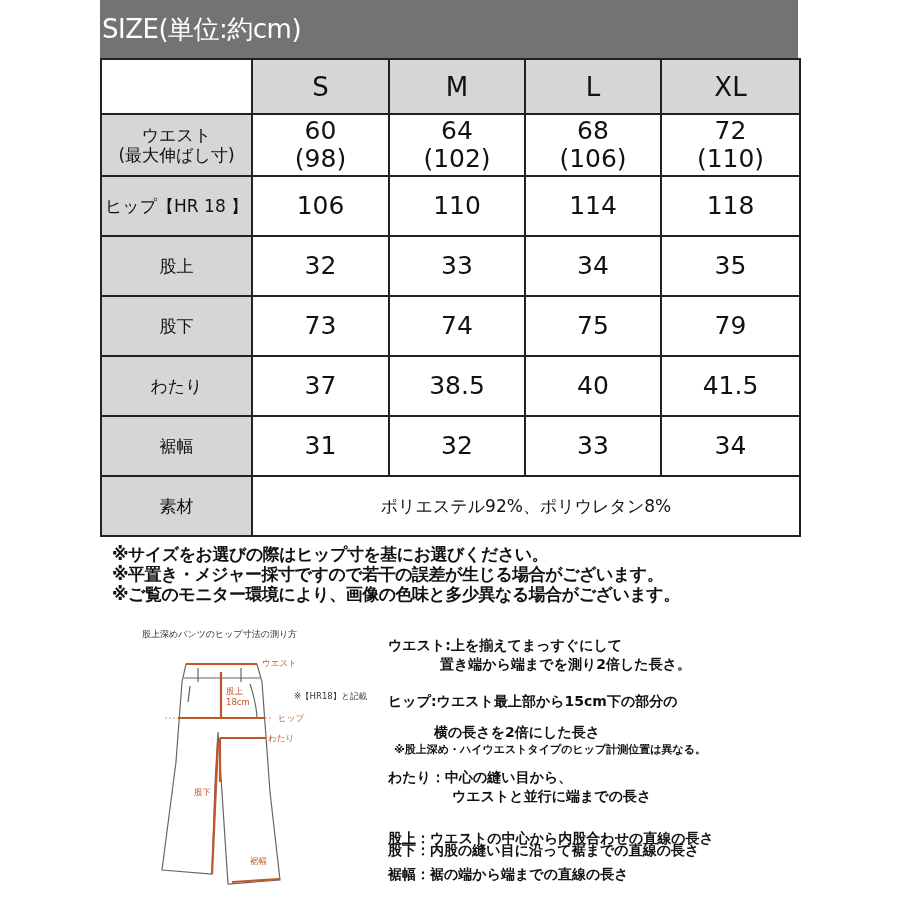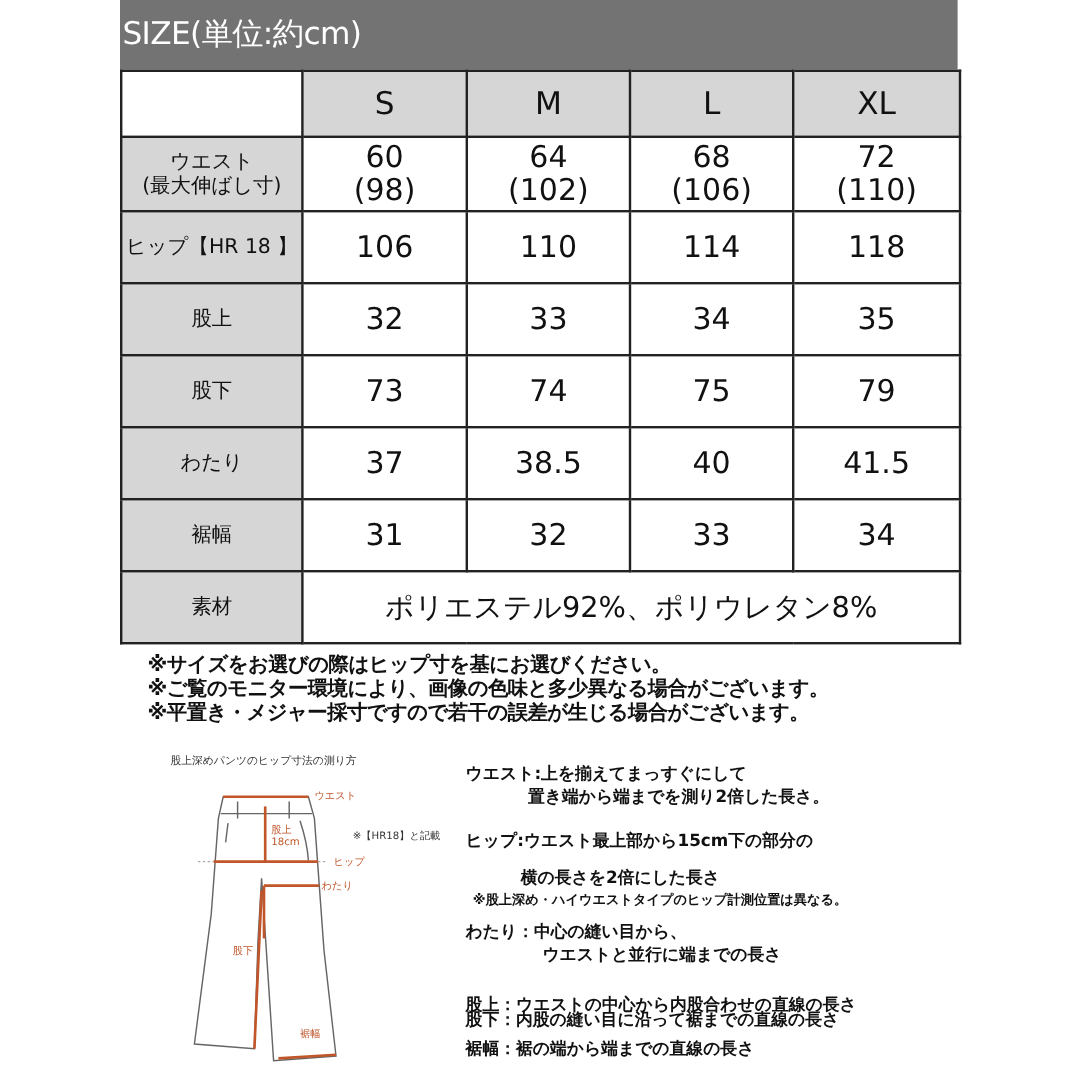--- a/index.html
+++ b/index.html
@@ -18,21 +18,21 @@
     table.size td.colhead { background: #d6d6d6; font-size: 26px; }
     table.size td.corner { background: #fff; }
     table.size td.val { background: #fff; font-size: 25px; line-height: 28px; }
     table.size tr.h-head td { height: 53px; }
     table.size tr.h-waist td { height: 60px; }
     table.size tr.h-row td { height: 58px; }
     .val.two { font-size: 24px; line-height: 25px; }
 
     .notes { position: absolute; left: 112px; top: 544px; font-size: 17px; line-height: 20px;
              font-weight: bold; letter-spacing: -0.5px; }
-    .notes div { white-space: nowrap; margin-left: 11px; }
+    .notes div { white-space: nowrap; }
 
     .diagram { position: absolute; left: 120px; top: 622px; width: 260px; height: 270px; }
     .diagram .dtitle { position: absolute; left: 22px; top: 6px; font-size: 9px; color: #333; white-space: nowrap; }
     .diagram svg { position: absolute; left: 0; top: 0; }
     .dlabel { position: absolute; font-size: 8.5px; color: #c0562a; white-space: nowrap; }
     .dnote { position: absolute; font-size: 8.5px; color: #333; white-space: nowrap; margin-left: 24px; }
 
     .desc { position: absolute; left: 388px; top: 636px; font-size: 14px; font-weight: bold;
             line-height: 19px; color: #111; }
     .desc .blk { position: absolute; white-space: nowrap; }
@@ -114,29 +114,29 @@
   </tr>
   <tr class="h-row">
     <td class="rowhead">裾幅</td>
     <td class="val">31</td>
     <td class="val">32</td>
     <td class="val">33</td>
     <td class="val">34</td>
   </tr>
   <tr class="h-row">
     <td class="rowhead">素材</td>
-    <td class="val" colspan="4" style="font-size:24px;">ポリエステル92%、ポリウレタン8%</td>
+    <td class="val" colspan="4" style="font-size:17px;">ポリエステル92%、ポリウレタン8%</td>
   </tr>
 </tbody>
   </table>
 
 <div class="notes">
   <div>※サイズをお選びの際はヒップ寸を基にお選びください。</div>
+  <div>※平置き・メジャー採寸ですので若干の誤差が生じる場合がございます。</div>
   <div>※ご覧のモニター環境により、画像の色味と多少異なる場合がございます。</div>
-  <div>※平置き・メジャー採寸ですので若干の誤差が生じる場合がございます。</div>
 </div>
 
 <div class="diagram">
   <div class="dtitle">股上深めパンツのヒップ寸法の測り方</div>
   <svg width="260" height="270" viewBox="0 0 260 270">
 
     <g fill="none" stroke="#666" stroke-width="1.2">
       <path d="M66 42 L137 42 L142 60 L150 170 L160 258 L108 262 L98 110 L95 162 L92 252 L42 248 L56 140 L62 60 Z"></path>
       <path d="M64 56 L140 56"></path>
       <path d="M78 46 L78 60 M121 46 L121 60"></path>

